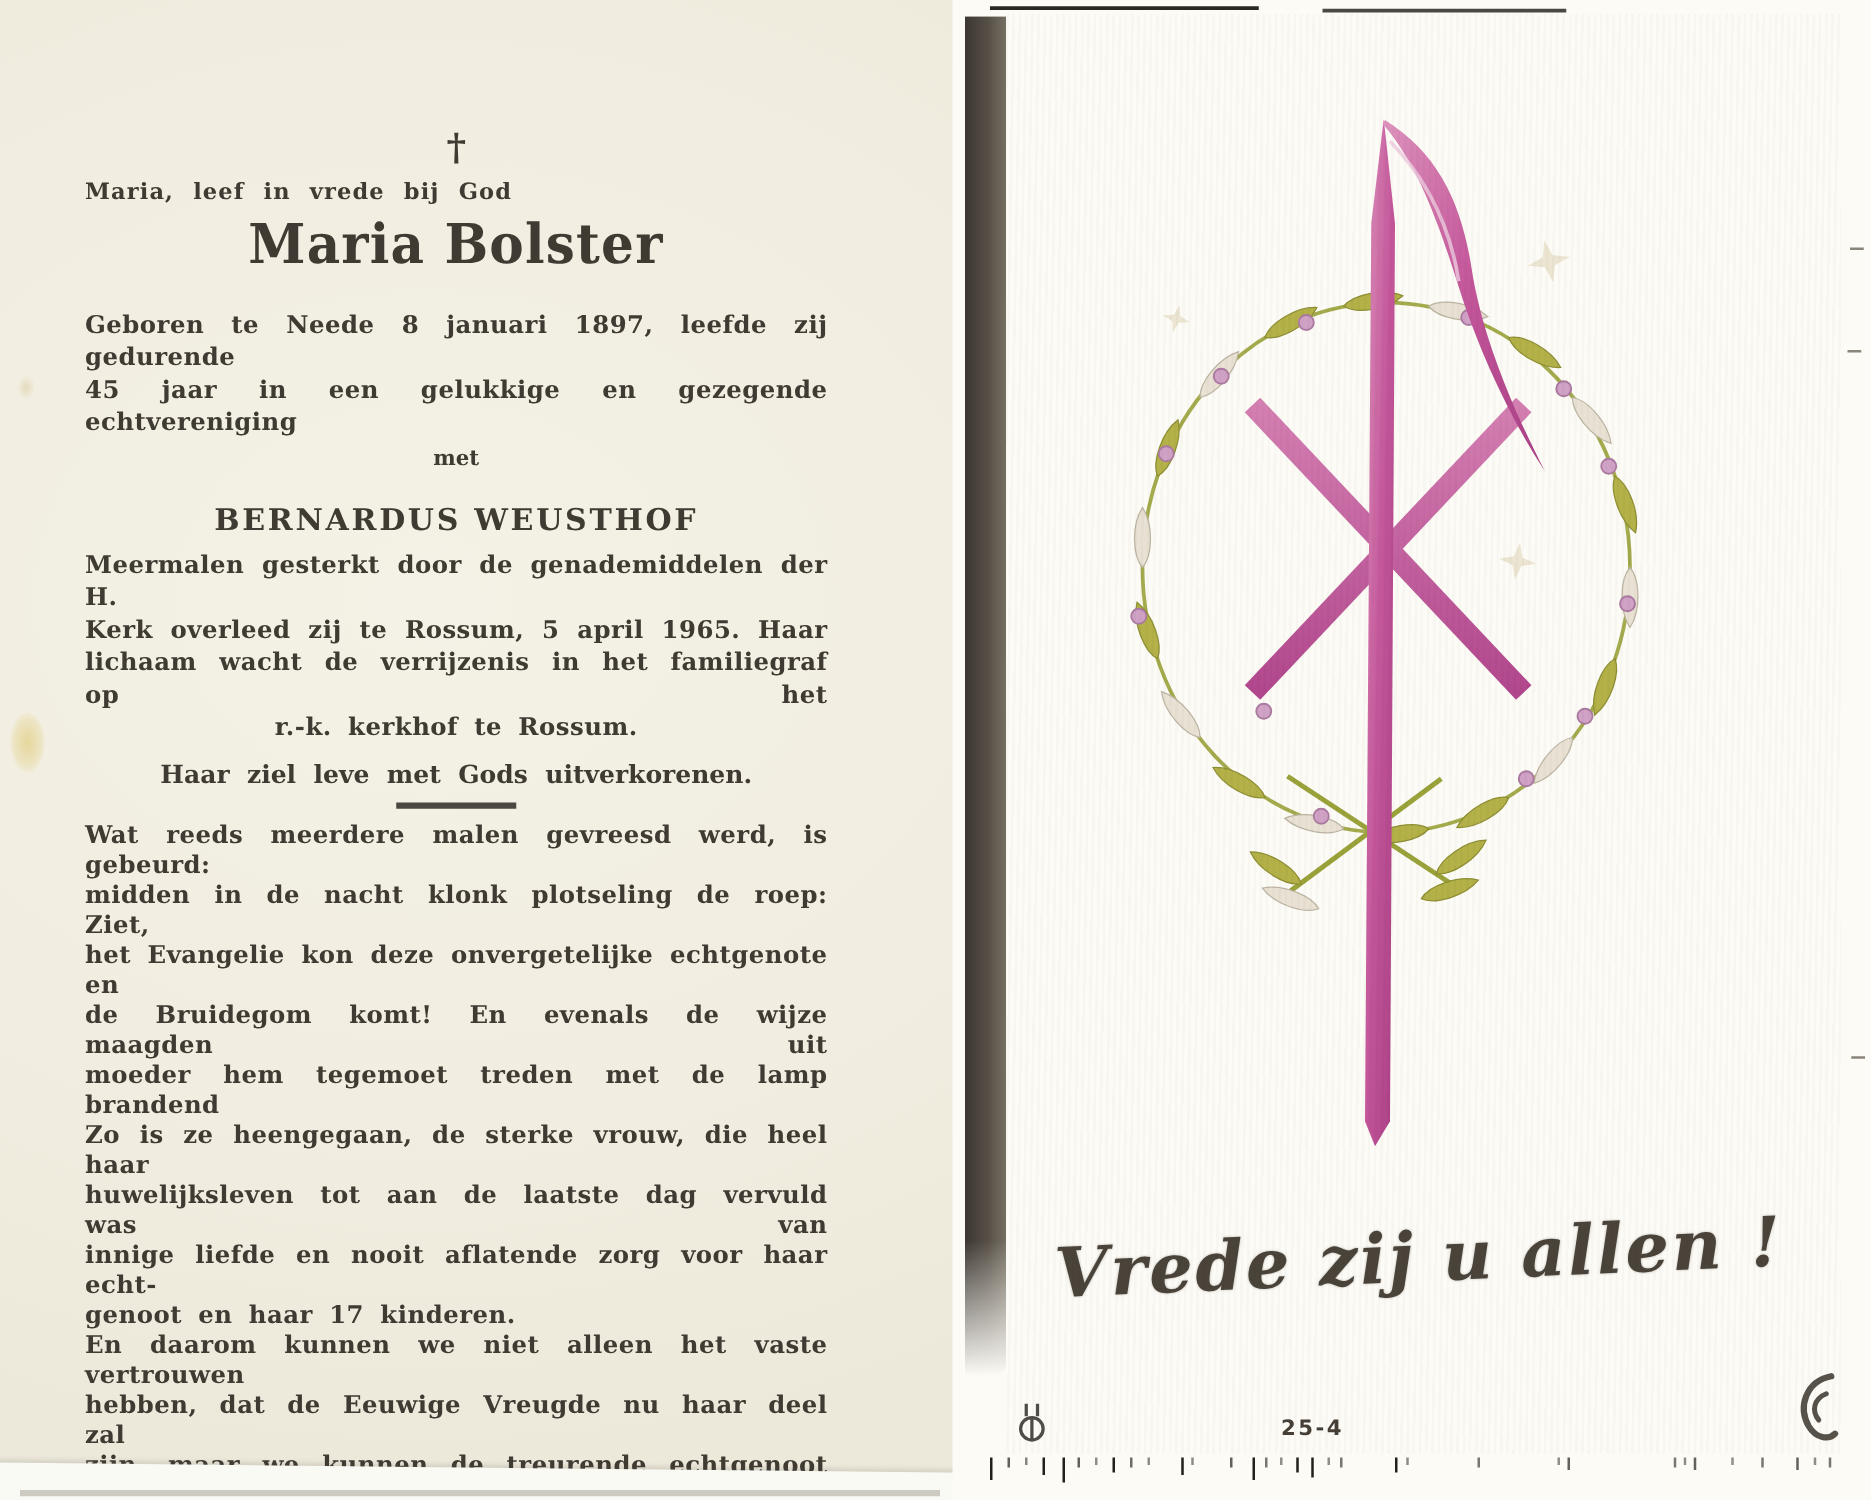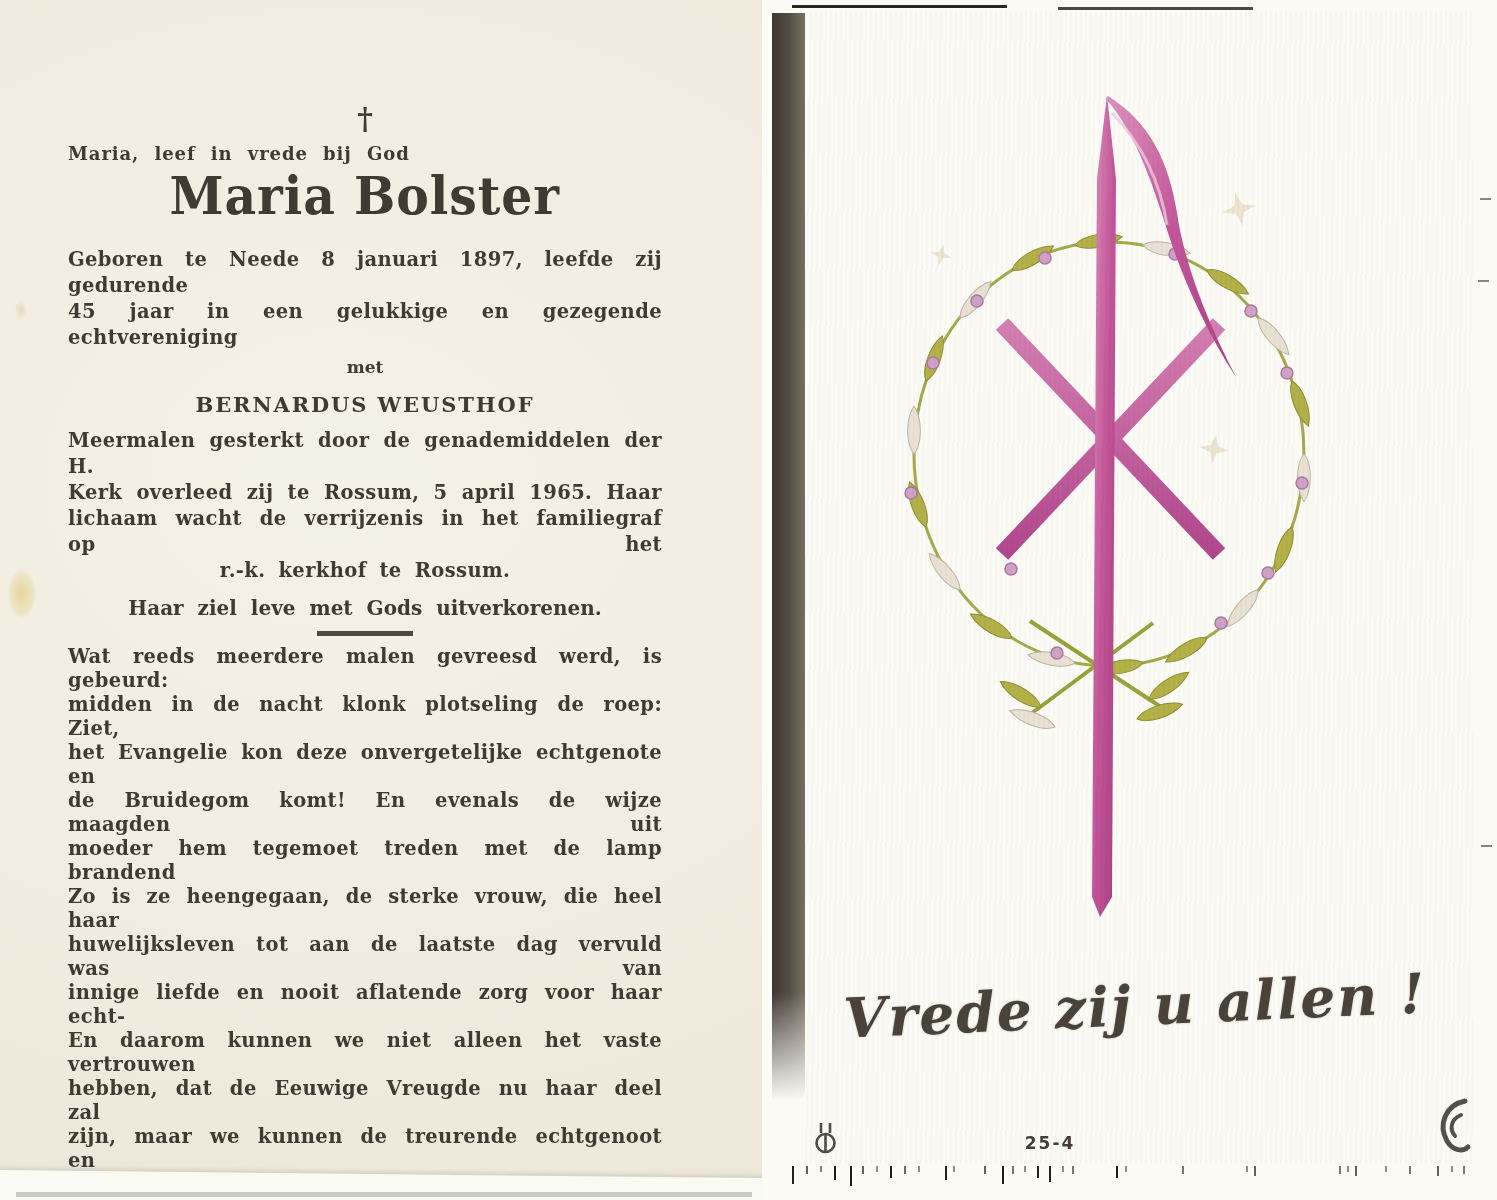--- a/index.html
+++ b/index.html
@@ -18,30 +18,30 @@
     background:#fafaf5;transform:rotate(0.6deg);transform-origin:left top;
     box-shadow:0 -2px 4px rgba(90,85,70,0.18);}
   .page-bottom-line{position:absolute;left:16px;top:1192px;width:736px;height:5px;
     background:#bdb9b0;opacity:.75;}
   .col{position:absolute;left:68px;top:0;width:594px;color:#3f3a32;}
   .cross{margin-top:102px;text-align:center;font-size:30px;line-height:34px;font-weight:bold;}
   .salutation{margin-top:6px;font-size:18px;line-height:24px;font-weight:bold;
     letter-spacing:.05em;word-spacing:.45em;}
   .intro{margin-top:15px;text-align:center;font-size:20px;line-height:23px;font-weight:bold;
     letter-spacing:.04em;word-spacing:.4em;}
-  .name{margin-top:7px;text-align:center;font-size:52px;line-height:46px;font-weight:bold;
+  .name{margin-top:7px;text-align:center;font-size:44px;line-height:46px;font-weight:bold;
     letter-spacing:1px;}
   .name span{display:inline-block;transform:scaleX(.94);transform-origin:center;}
   .tlines{font-size:19.5px;font-weight:bold;letter-spacing:.02em;word-spacing:.3em;}
   .tlines .ln{line-height:26px;text-align:justify;text-align-last:justify;}
   .tlines.last-left .ln:last-child{text-align-last:left;}
   .tlines.last-center .ln:last-child{text-align-last:center;}
   .birth{margin-top:28px;}
   .met{margin-top:5px;text-align:center;font-size:17px;line-height:22px;font-weight:bold;}
-  .spouse{margin-top:15px;text-align:center;font-size:21px;line-height:24px;font-weight:bold;
+  .spouse{margin-top:26px;text-align:center;font-size:24px;line-height:24px;font-weight:bold;
     letter-spacing:.09em;}
   .death{margin-top:11px;}
   .motto{margin-top:12px;text-align:center;font-size:20px;line-height:24px;font-weight:bold;
     word-spacing:.35em;}
   .divider{margin:11px auto 0 auto;width:96px;height:5px;background:#4b4741;}
   .bodyblock{margin-top:9px;}
   .bodyblock .ln{line-height:24px;}
   
   .right-page{position:absolute;left:762px;top:0;width:735px;height:1200px;background:#fcfbf6;}
   .topline{position:absolute;height:3px;background:#2b2823;}
@@ -109,20 +109,21 @@
           <div class="ln">Wat reeds meerdere malen gevreesd werd, is gebeurd:</div>
           <div class="ln">midden in de nacht klonk plotseling de roep: Ziet,</div>
           <div class="ln">het Evangelie kon deze onvergetelijke echtgenote en</div>
           <div class="ln">de Bruidegom komt! En evenals de wijze maagden uit</div>
           <div class="ln">moeder hem tegemoet treden met de lamp brandend</div>
         </div>
       <div class="tlines bodyblock last-left" style="margin-top:0">
           <div class="ln">Zo is ze heengegaan, de sterke vrouw, die heel haar</div>
           <div class="ln">huwelijksleven tot aan de laatste dag vervuld was van</div>
           <div class="ln">innige liefde en nooit aflatende zorg voor haar echt-</div>
+          <div class="ln">genoot en haar 17 kinderen.</div>
         </div>
       <div class="tlines bodyblock last-left" style="margin-top:0">
           <div class="ln">En daarom kunnen we niet alleen het vaste vertrouwen</div>
           <div class="ln">hebben, dat de Eeuwige Vreugde nu haar deel zal</div>
           <div class="ln">zijn, maar we kunnen de treurende echtgenoot en</div>
         </div>
 
     </div>
 
     <div class="page-bottom-wedge"></div>

